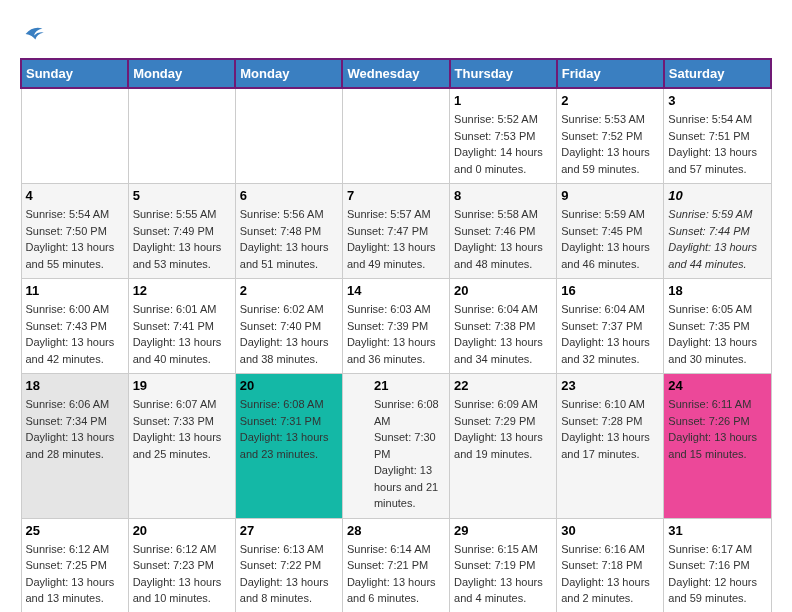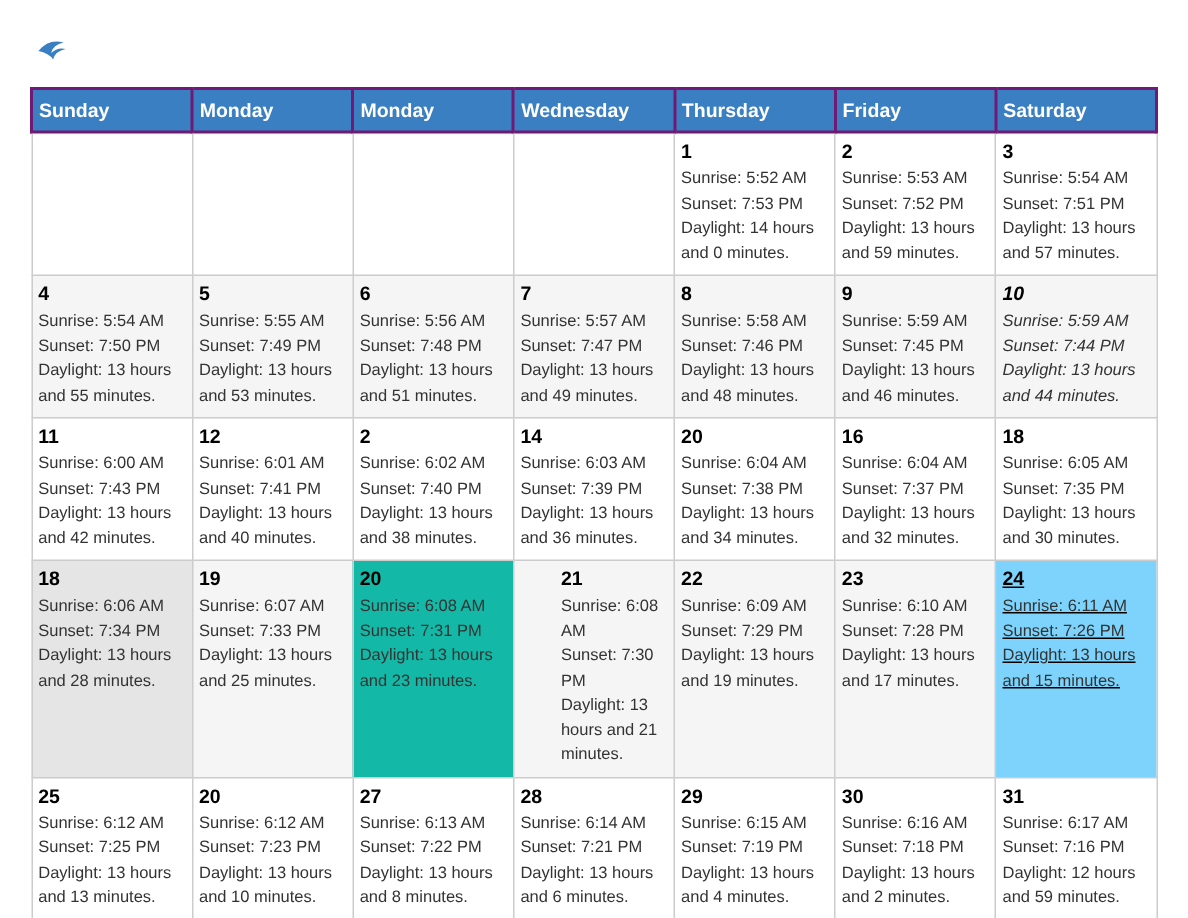--- a/index.html
+++ b/index.html
@@ -217,21 +217,21 @@
           <div class="day-info">Sunrise: 6:08 AM<br>Sunset: 7:30 PM<br>Daylight: 13 hours and 21 minutes.</div>
         </td>
         <td style="background: rgb(245, 245, 245);">
           <span class="day-num">22</span>
           <div class="day-info">Sunrise: 6:09 AM<br>Sunset: 7:29 PM<br>Daylight: 13 hours and 19 minutes.</div>
         </td>
         <td style="background: rgb(245, 245, 245); margin-top: 44px;">
           <span class="day-num">23</span>
           <div class="day-info">Sunrise: 6:10 AM<br>Sunset: 7:28 PM<br>Daylight: 13 hours and 17 minutes.</div>
         </td>
-        <td style="background: #7dd3fc; text-decoration: underline;">
+        <td style="background: #ec4899;">
           <span class="day-num">24</span>
           <div class="day-info">Sunrise: 6:11 AM<br>Sunset: 7:26 PM<br>Daylight: 13 hours and 15 minutes.</div>
         </td>
       </tr>
       <tr>
         <td>
           <span class="day-num">25</span>
           <div class="day-info">Sunrise: 6:12 AM<br>Sunset: 7:25 PM<br>Daylight: 13 hours and 13 minutes.</div>
         </td>
         <td>

